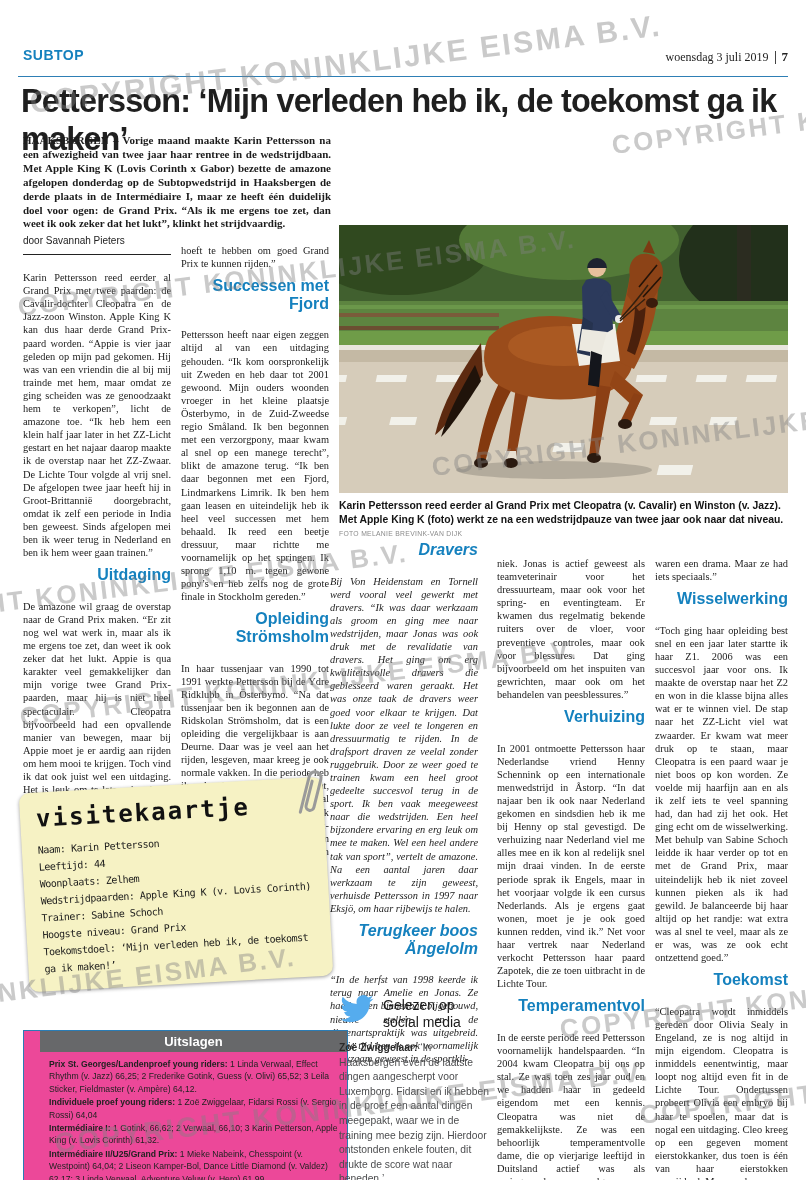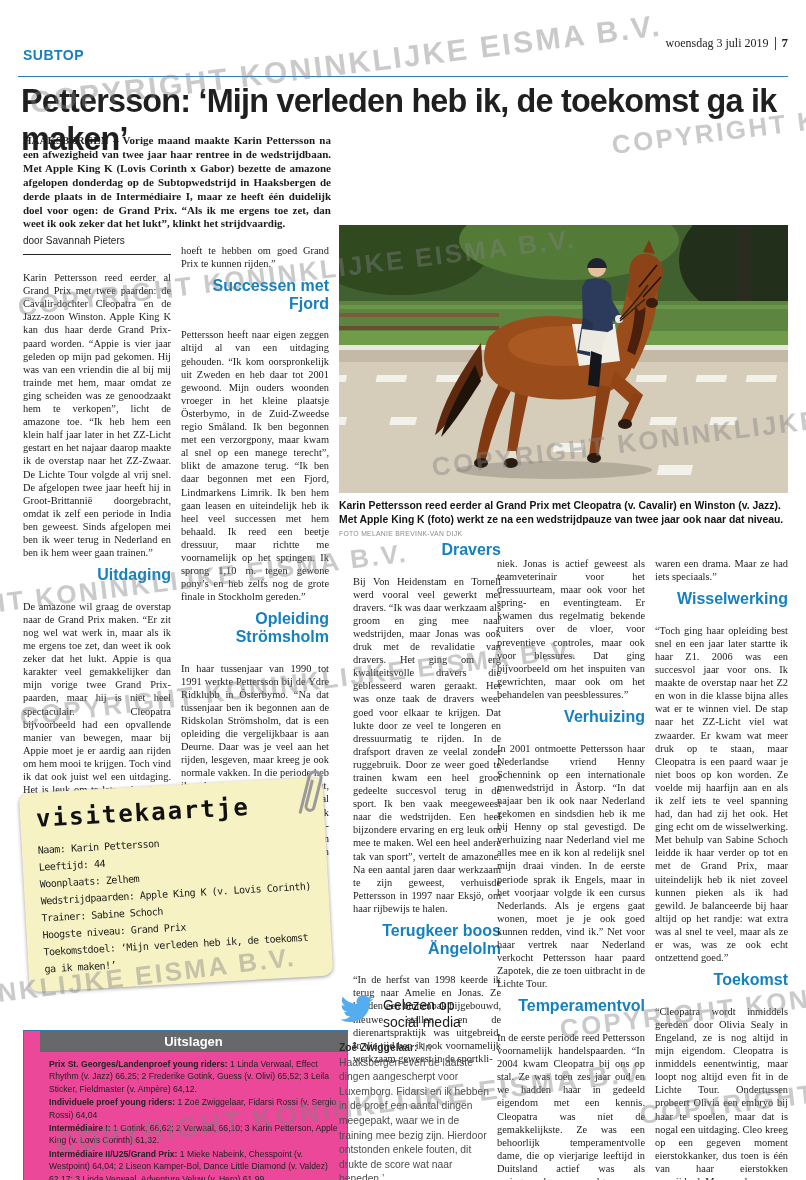--- a/index.html
+++ b/index.html
@@ -10,41 +10,41 @@
       font-weight:bold;font-size:26px;letter-spacing:2.5px;color:rgba(128,128,128,0.42);
       transform:rotate(-7deg);transform-origin:left center;pointer-events:none;z-index:40;}
   
   .subtop{position:absolute;left:23px;top:47px;font-family:"Liberation Sans",sans-serif;
           font-weight:bold;font-size:14px;letter-spacing:.5px;color:#1581be;z-index:2;}
   .masthead{position:absolute;left:50%;top:36px;transform:translateX(-50%);display:flex;
             align-items:center;gap:5px;z-index:2;}
   .masthead .kr{font-family:"Liberation Serif",serif;font-weight:bold;font-size:27px;
                 letter-spacing:.5px;color:#141414;}
   .masthead .hn{font-family:"Liberation Serif",serif;font-weight:bold;font-size:26px;color:#1b1b1b;}
-  .dateline{position:absolute;right:18px;top:35px;font-size:12px;color:#222;z-index:2;
+  .dateline{position:absolute;right:18px;top:49px;font-size:12px;color:#222;z-index:2;
             display:flex;align-items:center;gap:6px;justify-content:center;}
   .dateline .sep{display:inline-block;width:1px;height:13px;background:#444;}
   .dateline .pn{font-weight:bold;font-size:13px;}
   .hrule{position:absolute;left:18px;right:18px;top:76px;border-top:1.5px solid #2e7fb5;z-index:2;}
   
   .headline{position:absolute;left:21px;top:82px;width:780px;z-index:2;
             font-family:"Liberation Sans",sans-serif;font-weight:bold;font-size:33px;
             letter-spacing:-.8px;color:#1f1f1f;transform:scaleX(.98);transform-origin:left;}
   .lead{position:absolute;left:23px;top:123px;width:308px;z-index:2;
         font-weight:bold;font-size:11px;line-height:13.9px;text-align:justify;}
   
   .col{position:absolute;z-index:2;font-size:10.4px;line-height:13.1px;text-align:justify;}
   .col p{margin:16px 0 0 0;}
   .col .colh{font-family:"Liberation Sans",sans-serif;font-weight:bold;font-size:16px;
              color:#1581be;text-align:right;margin:7px 0 4px 0;line-height:1.1;}
   .byline{font-family:"Liberation Sans",sans-serif;font-size:10px;color:#222;text-align:left;
           border-bottom:1.2px solid #222;padding-bottom:7px;margin-bottom:9px;}
   #col1{left:23px;top:234px;width:148px;}
   #col2{left:181px;top:228px;width:148px;}
-  #col3{left:353px;top:541px;width:148px;}
+  #col3{left:330px;top:541px;width:148px;font-style:italic;}
   #col4{left:497px;top:541px;width:148px;}
   #col5{left:655px;top:541px;width:133px;}
   
   .photo{position:absolute;left:339px;top:225px;width:449px;height:268px;z-index:1;overflow:hidden;}
   .caption{position:absolute;left:339px;top:499px;width:452px;z-index:2;
            font-family:"Liberation Sans",sans-serif;font-weight:bold;font-size:10.4px;
            line-height:13.5px;color:#141414;text-align:left;}
   .credit{font-weight:normal;font-size:6.8px;color:#8a8a8a;letter-spacing:.3px;}
   
   .card{position:absolute;left:24px;top:785px;width:272px;z-index:10;background:#f6f2c4;

